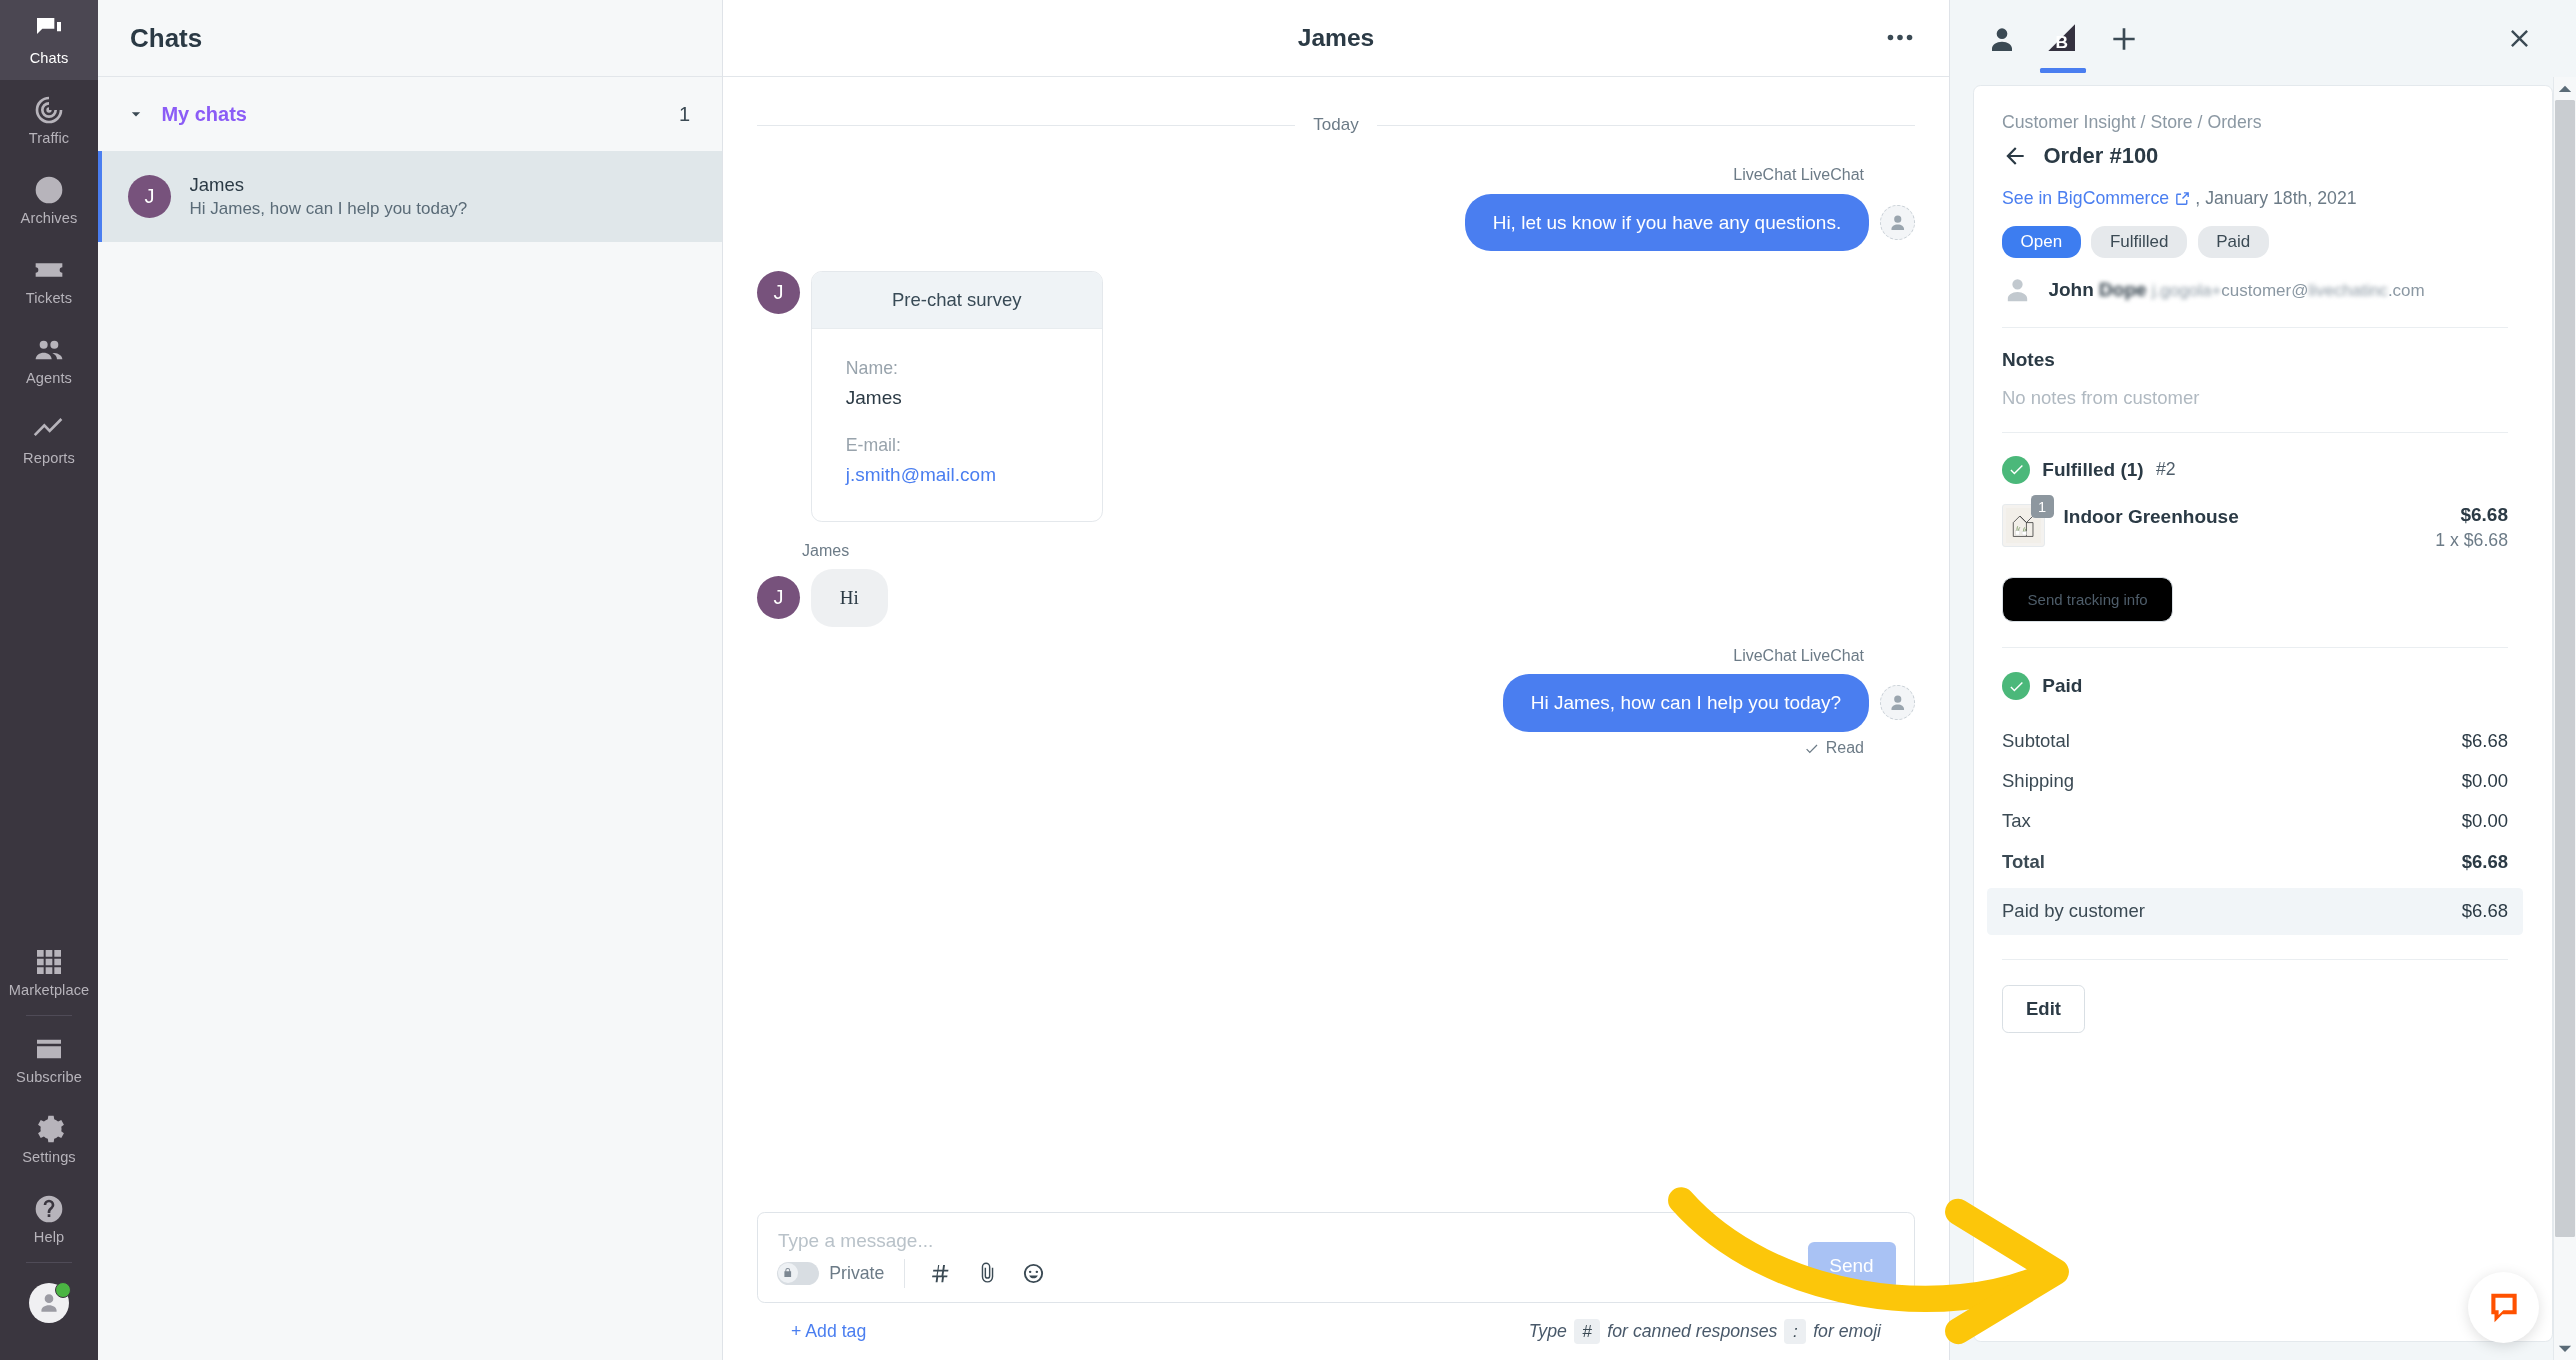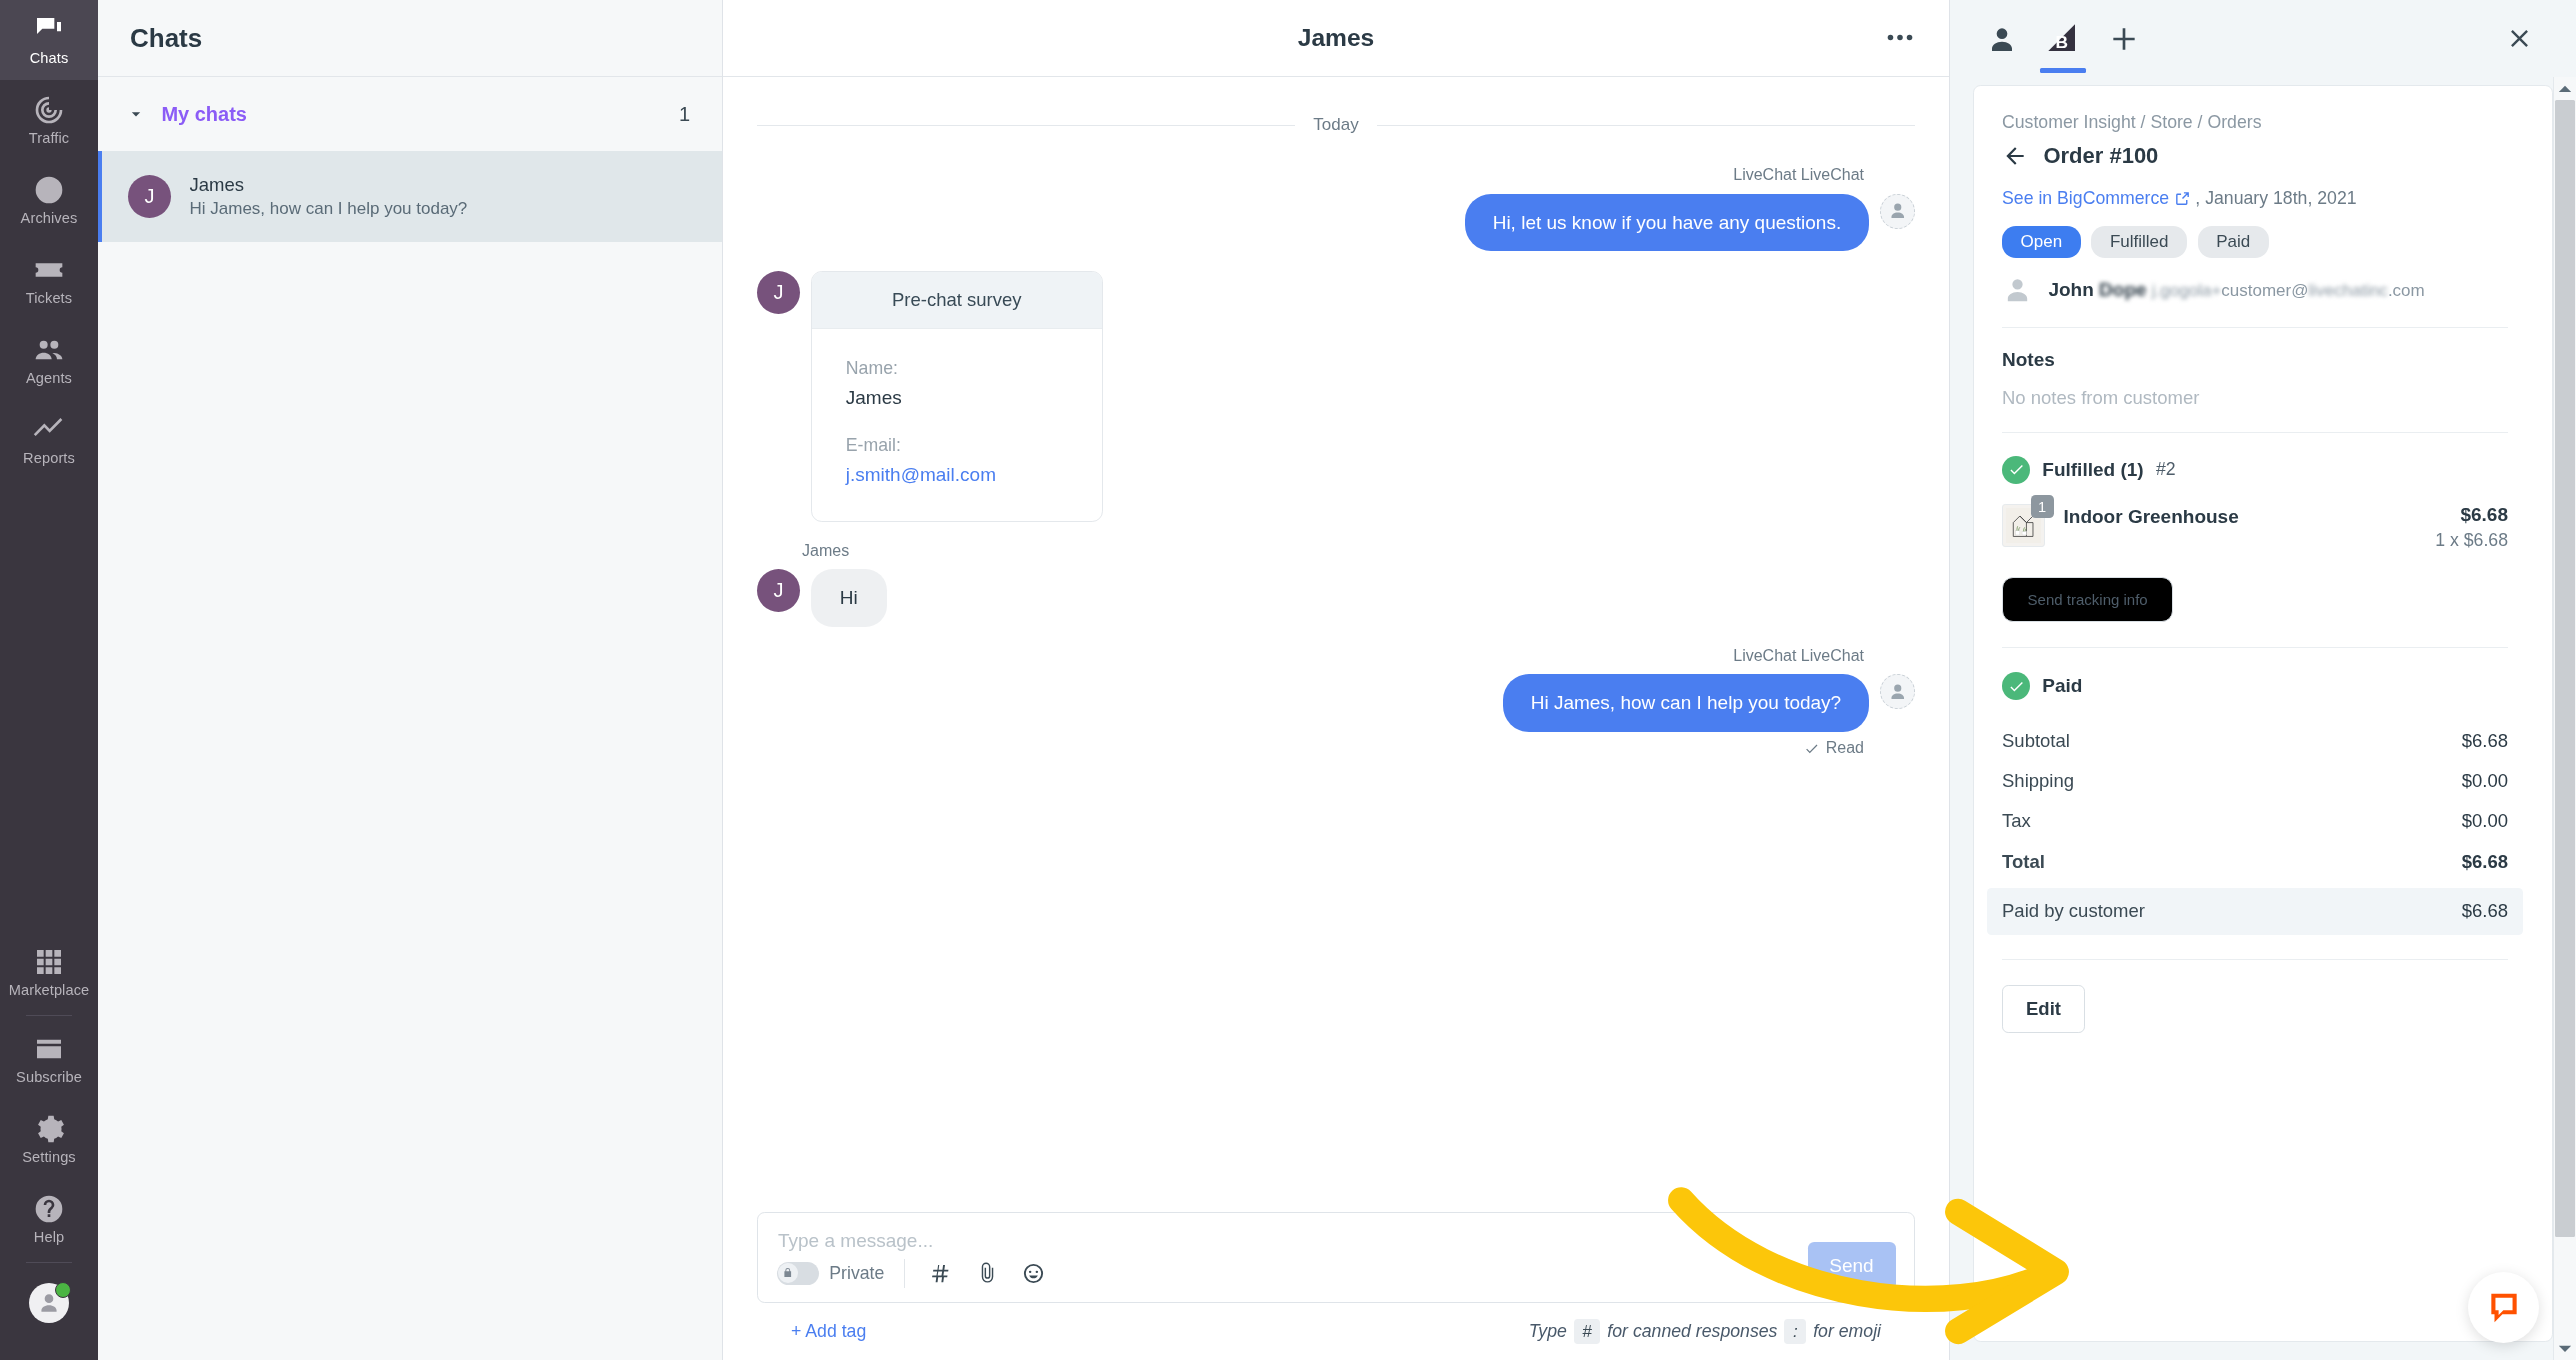--- a/index.html
+++ b/index.html
@@ -112,31 +112,31 @@
   .messages { flex: 1 1 auto; padding: 23px 34px 0 34px; overflow: hidden; position: relative; }
   .day-divider { display: flex; align-items: center; gap: 18.5px; margin: 15.4px 0 31px 0; }
   .day-divider .line { flex: 1 1 auto; height: 0.8px; background: #e4e8ec; }
   .day-divider .label { font-size: 17px; color: #6c7b87; }
 
   .msg-block { margin-bottom: 20px; }
   .msg-author { font-size: 16px; color: #6c7b87; margin-bottom: 9.2px; }
   .msg-author.right { text-align: right; padding-right: 51px; }
   .msg-author.left { padding-left: 45px; }
 
-  .msg-line { display: flex; align-items: flex-start; gap: 10.8px; }
+  .msg-line { display: flex; align-items: center; gap: 10.8px; }
   .msg-line.right { justify-content: flex-end; }
   .bubble-out {
     background: #4a7ef0; color: #ffffff;
     border-radius: 26px; padding: 17px 28px;
     font-size: 19px; max-width: 600px; line-height: 1.25;
   }
   .bubble-in {
     background: #eef0f2; color: #2b3a45;
     border-radius: 21.5px; padding: 17px 29px;
-    font-size: 19px; line-height: 1.25;
+    font-size: 19px; line-height: 1.25; font-family: Liberation Serif, serif;
   }
   .agent-av {
     width: 35px; height: 35px; border-radius: 50%;
     background: #f3f5f7; border: 0.8px dashed #c9d0d6;
     display: flex; align-items: center; justify-content: center;
     flex: 0 0 35px;
   }
   .agent-av svg { width: 21.5px; height: 21.5px; fill: #9aa5ae; }
   .read-status { text-align: right; padding-right: 51px; font-size: 16px; color: #6c7b87; margin-top: 7.7px; display: flex; justify-content: flex-end; align-items: center; gap: 6.2px; }
   .read-status svg { width: 15.4px; height: 15.4px; fill: #6c7b87; }

